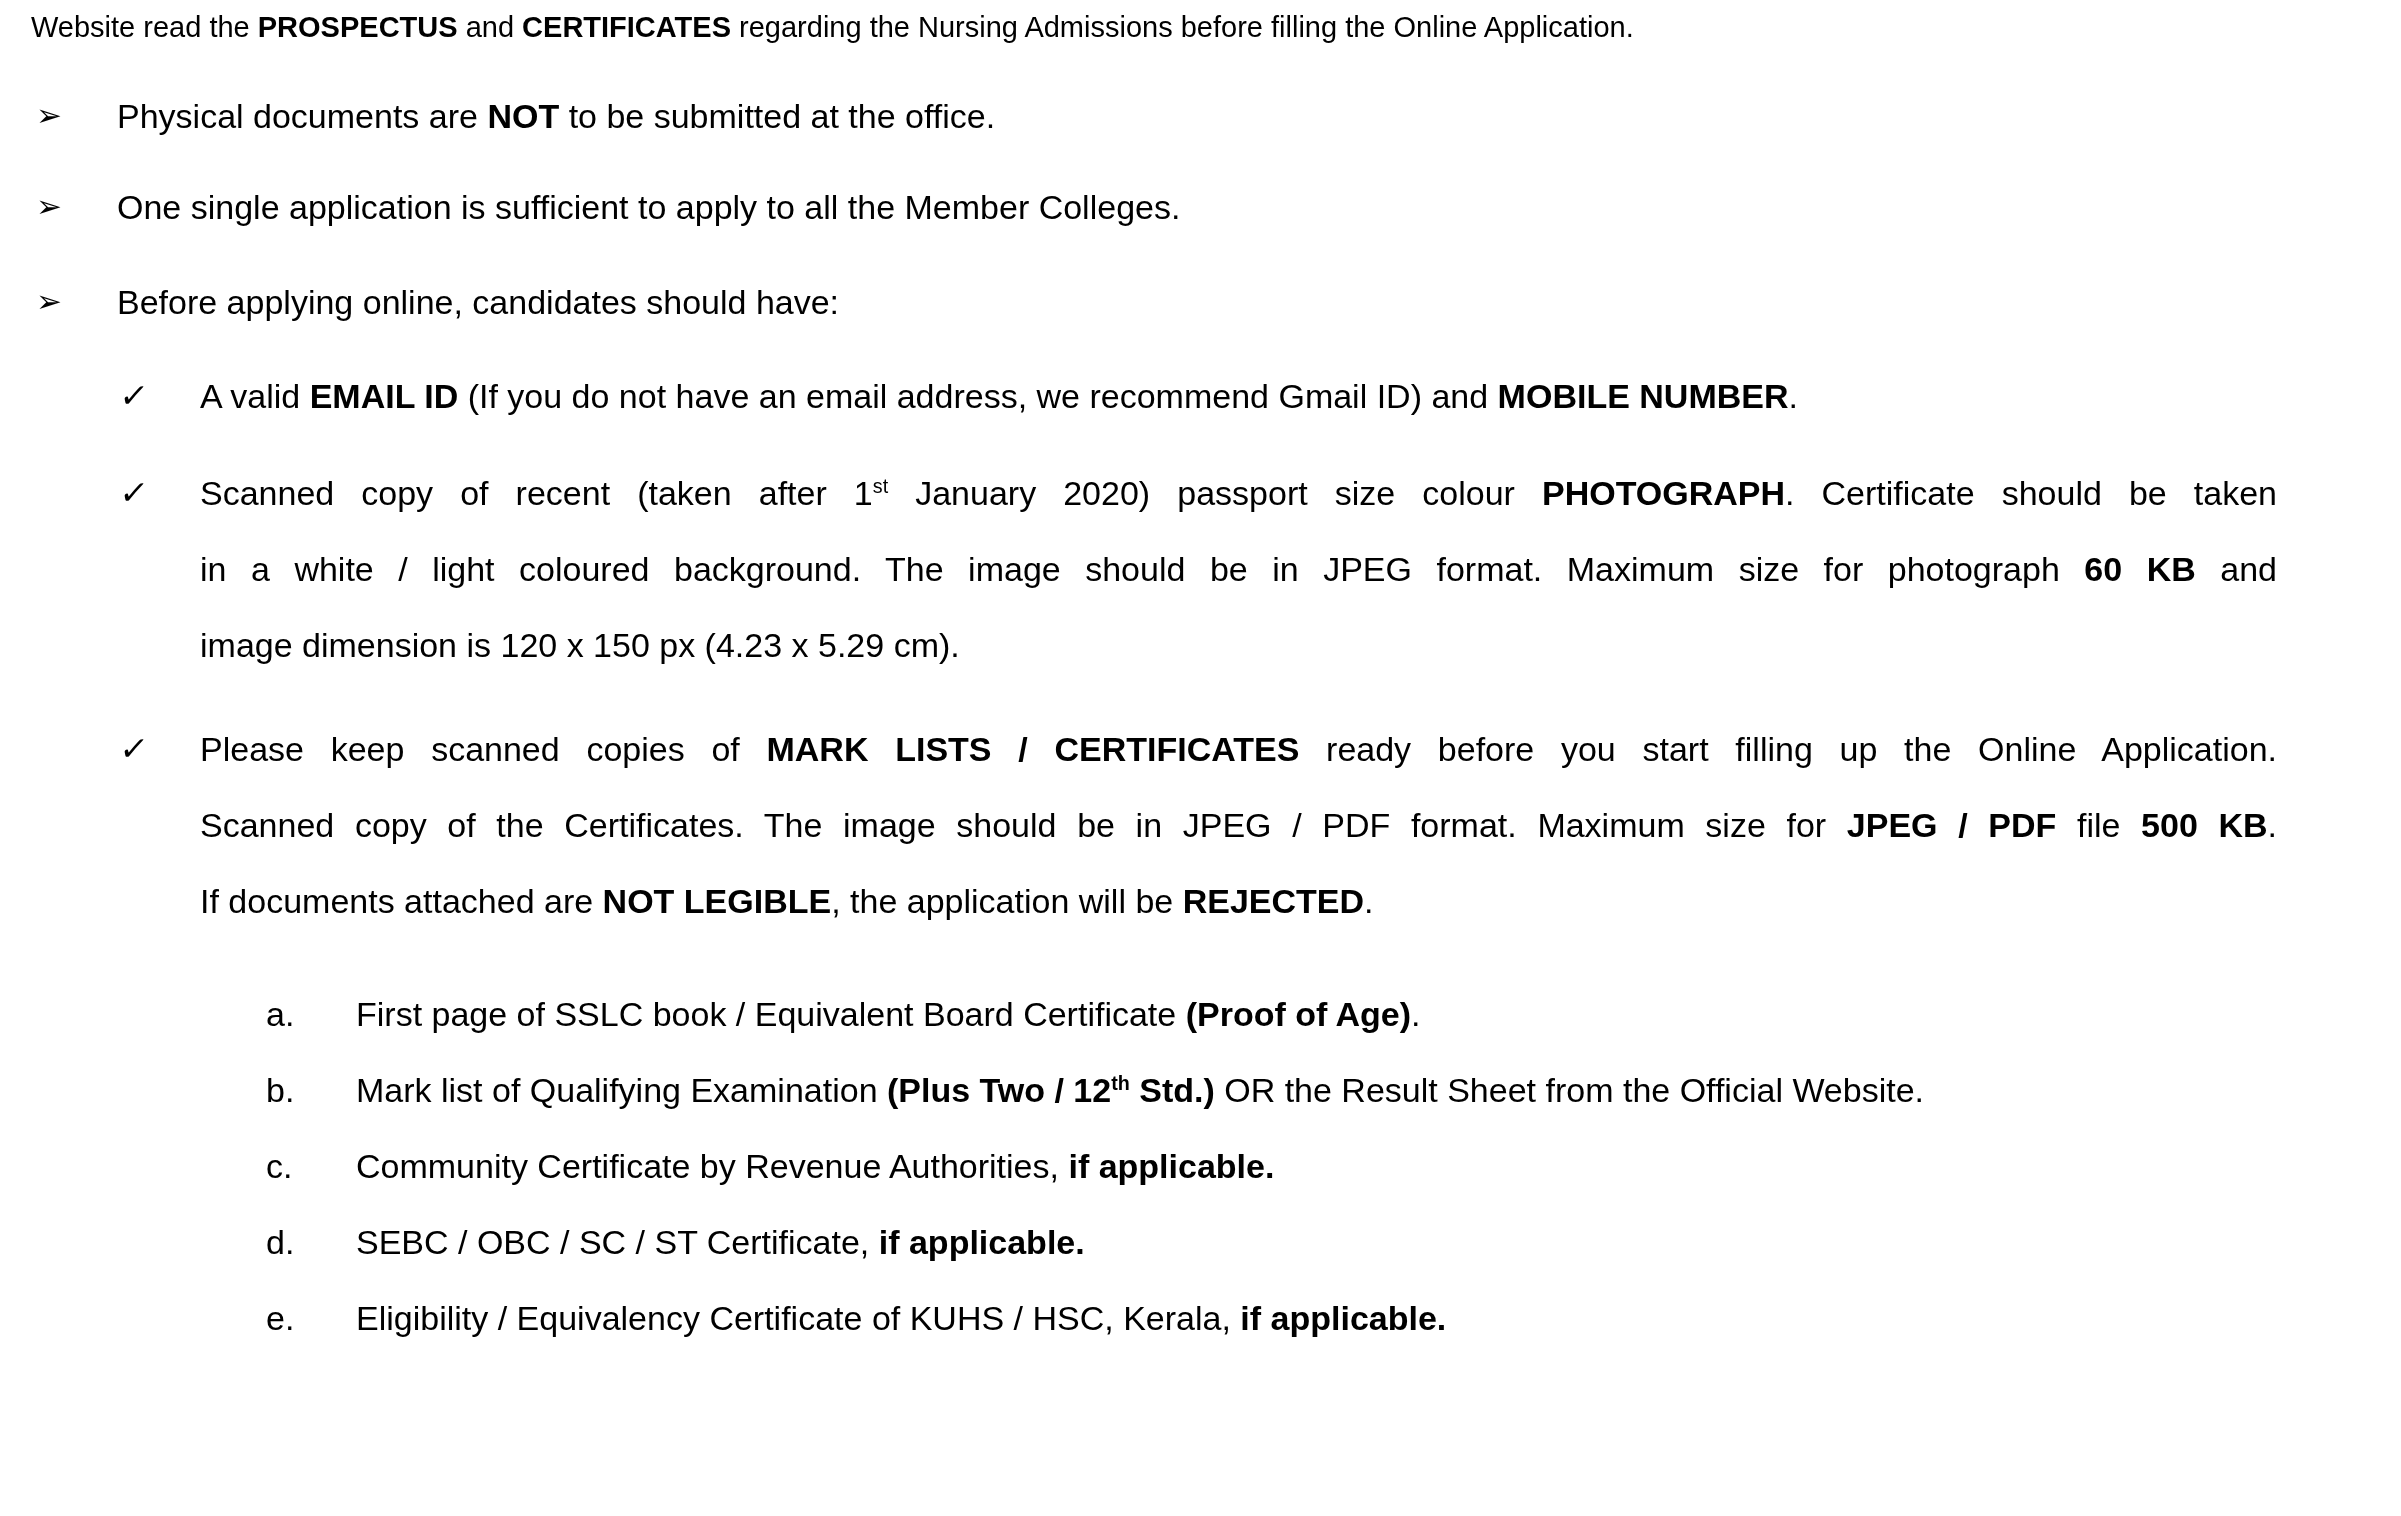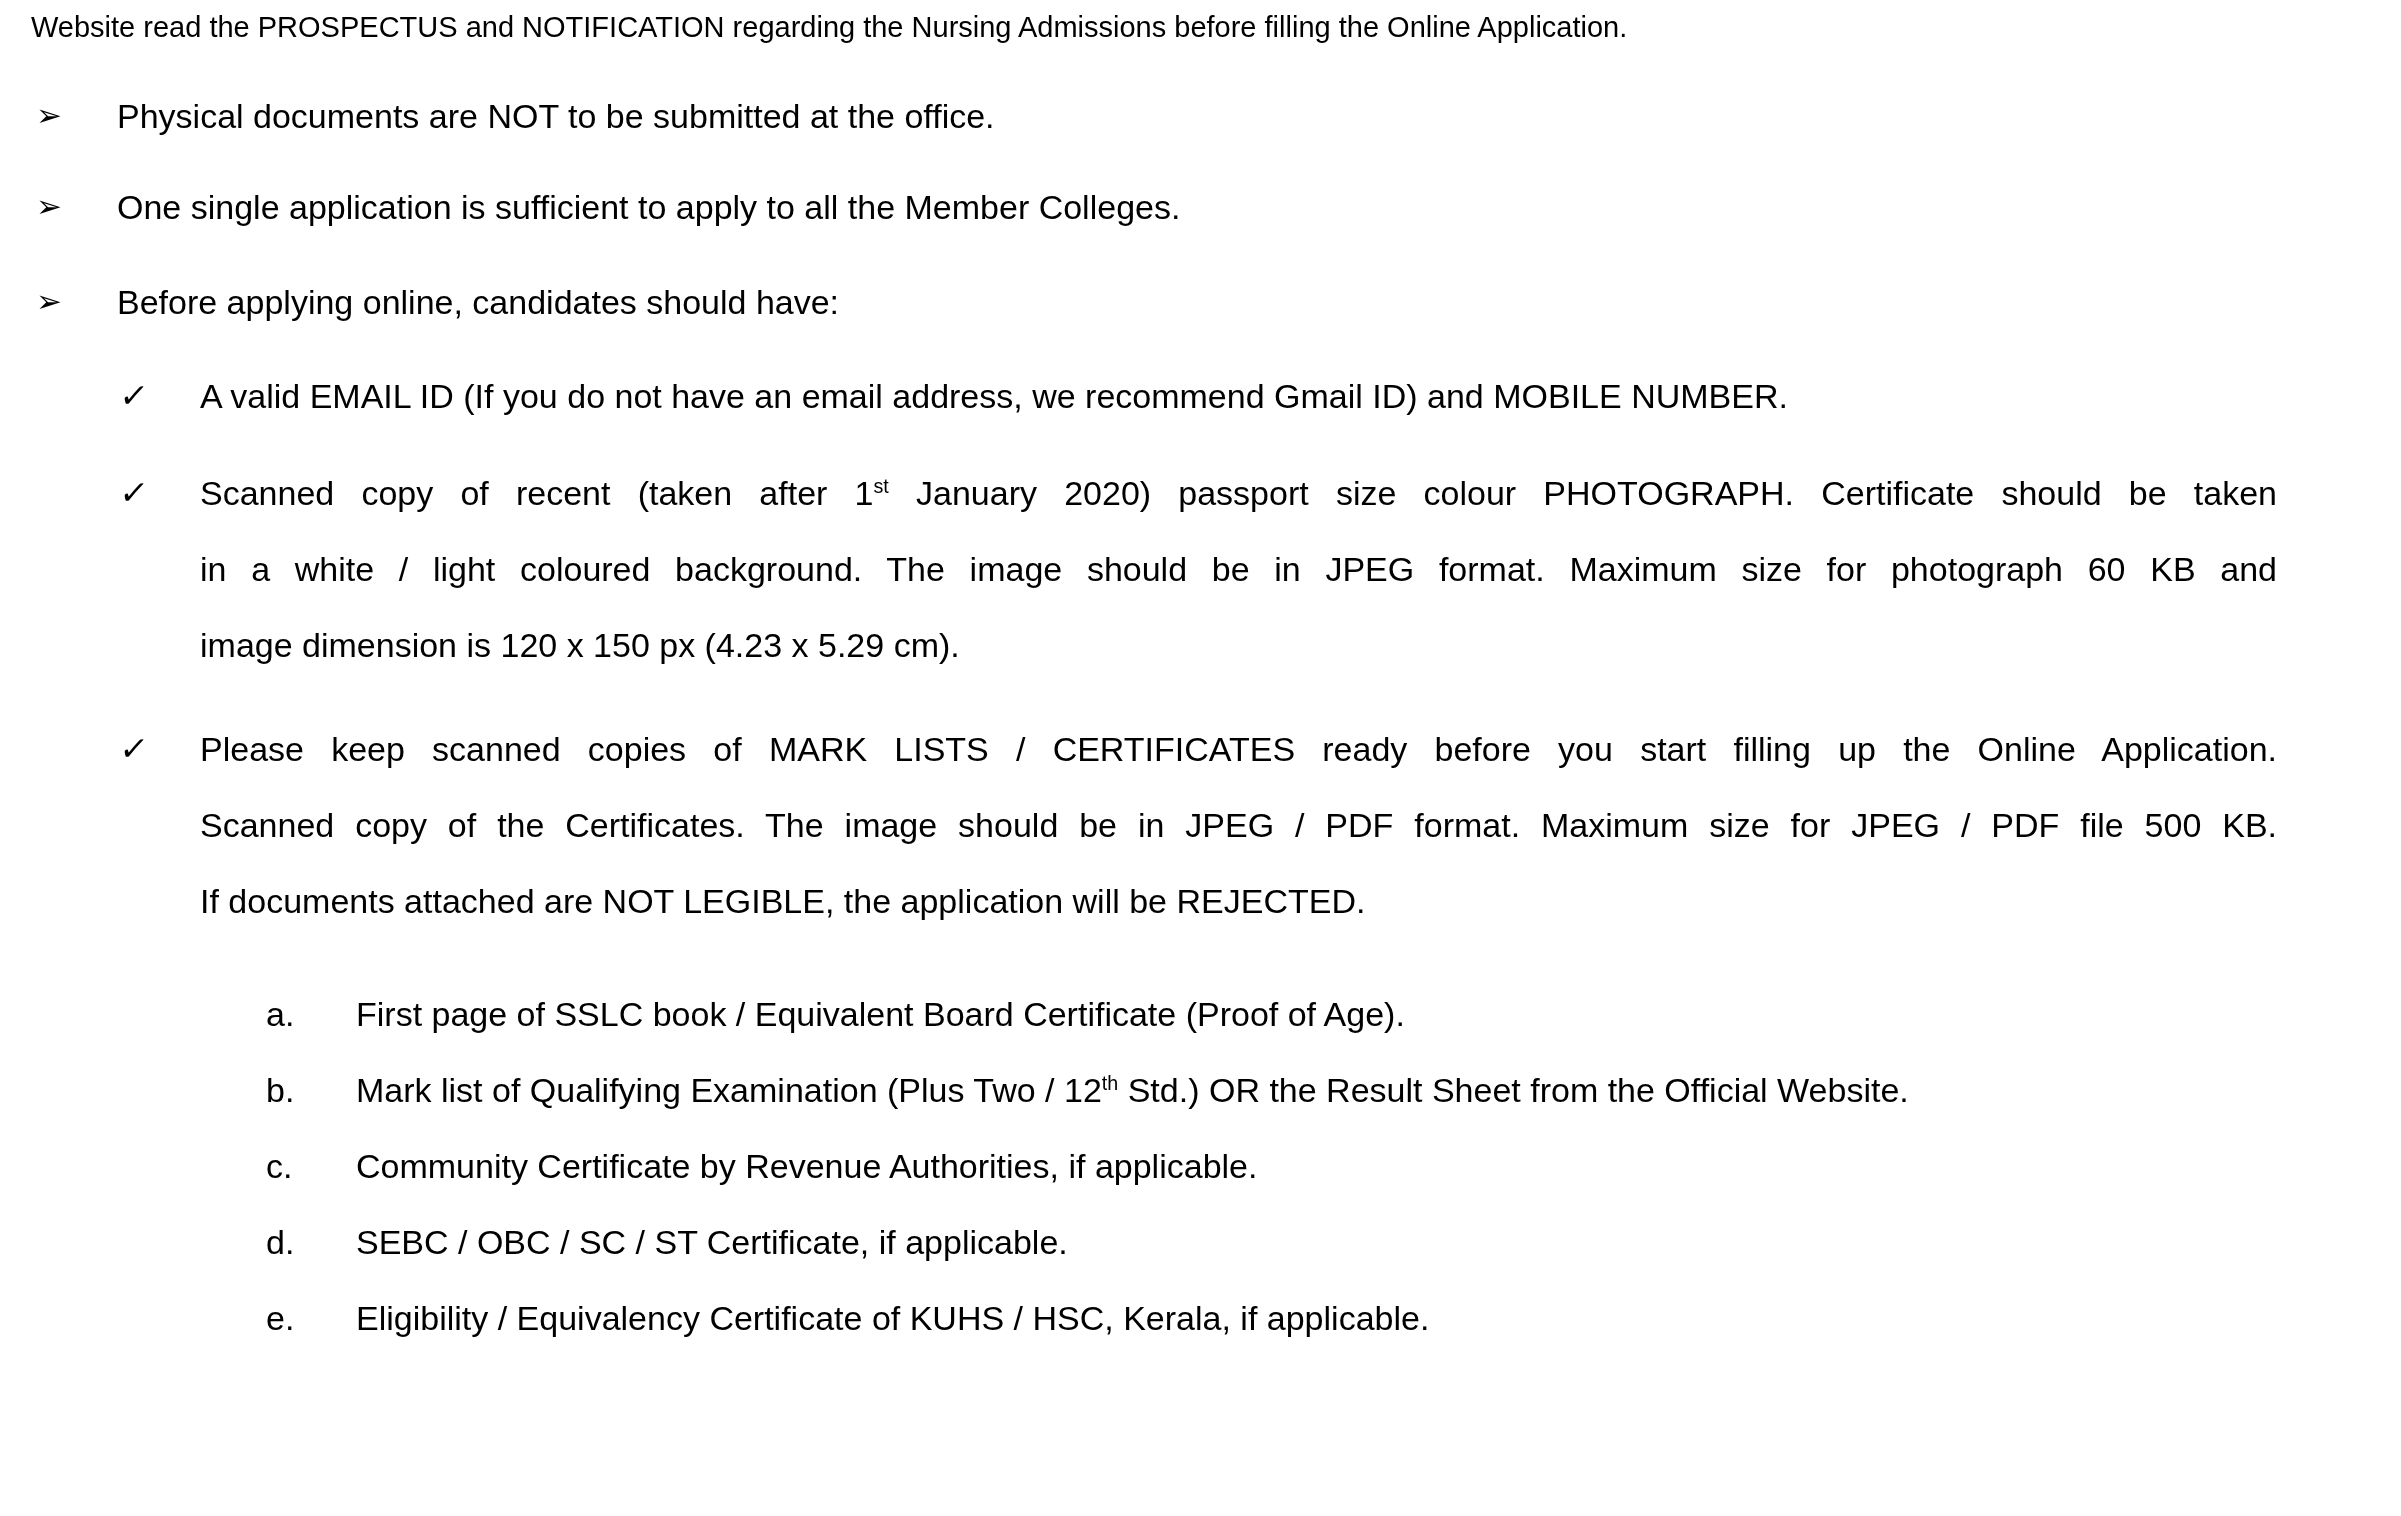--- a/index.html
+++ b/index.html
@@ -39,37 +39,37 @@
     display: inline-block;
     line-height: inherit;
   }
   .item.arrow > .marker { left: -81px; font-size: 31px; }
   .item.check > .marker { left: -80px; font-size: 33px; transform: skewX(-8deg); }
   .item.alpha > .marker { left: -90px; font-size: 34px; }
 
   
   .line.j { text-align: justify; text-align-last: justify; }
 
-  .b { font-weight: normal; }
+  .b { font-weight: bold; }
   sup { font-size: 58%; line-height: 0; vertical-align: super; }
 
   
   .mb32 { margin-bottom: 23px; }
   .mb26 { margin-bottom: 18.5px; }
   .mb25 { margin-bottom: 18px; }
   .mb30 { margin-bottom: 21.3px; }
   .mb39 { margin-bottom: 28px; }
   .mb52 { margin-bottom: 37px; }
 </style>
 </head>
 <body>
 
 <div class="doc">
 
-  <div class="notice"><span>Website read the </span><span class="b">PROSPECTUS</span><span> and </span><span class="b">NOTIFICATION</span><span> regarding the Nursing Admissions before filling the Online Application.</span></div>
+  <div class="notice"><span>Website read the </span><span class="b">PROSPECTUS</span><span> and </span><span class="b">CERTIFICATES</span><span> regarding the Nursing Admissions before filling the Online Application.</span></div>
 
   <div class="items">
 
     <div class="item arrow tight mb32">
       <span class="marker">➢</span>
       <div class="line"><span>Physical documents are </span><span class="b">NOT</span><span> to be submitted at the office.</span></div>
     </div>
 
     <div class="item arrow mb26">
       <span class="marker">➢</span>

